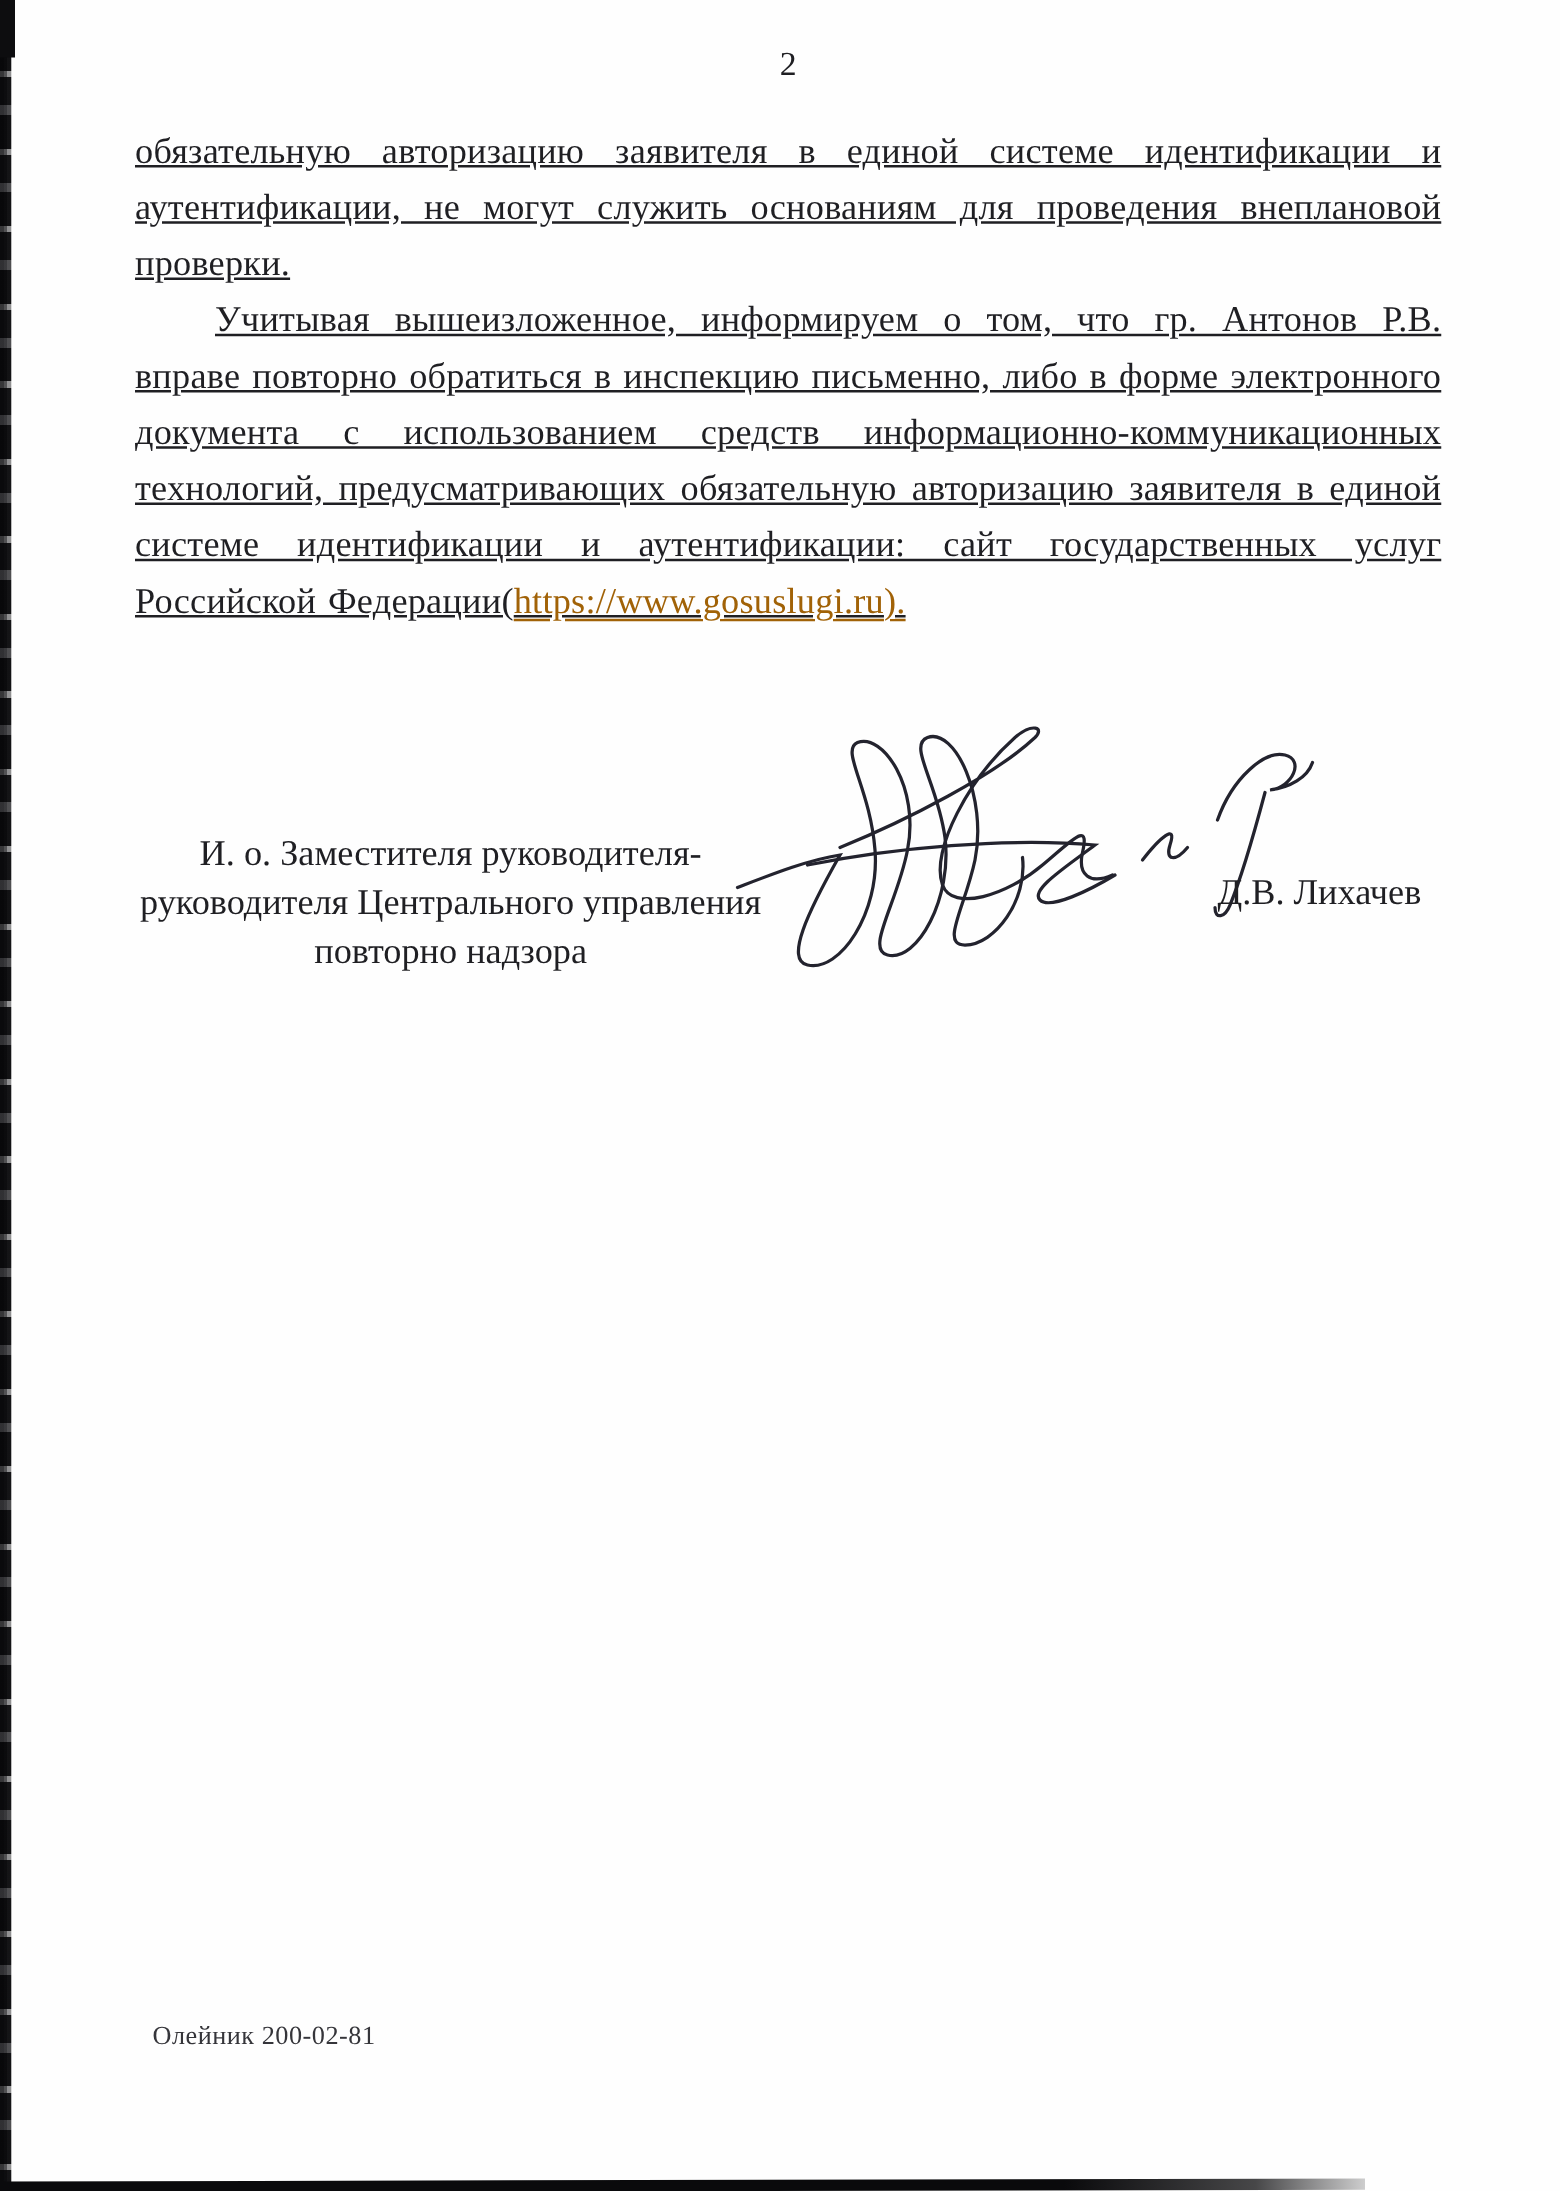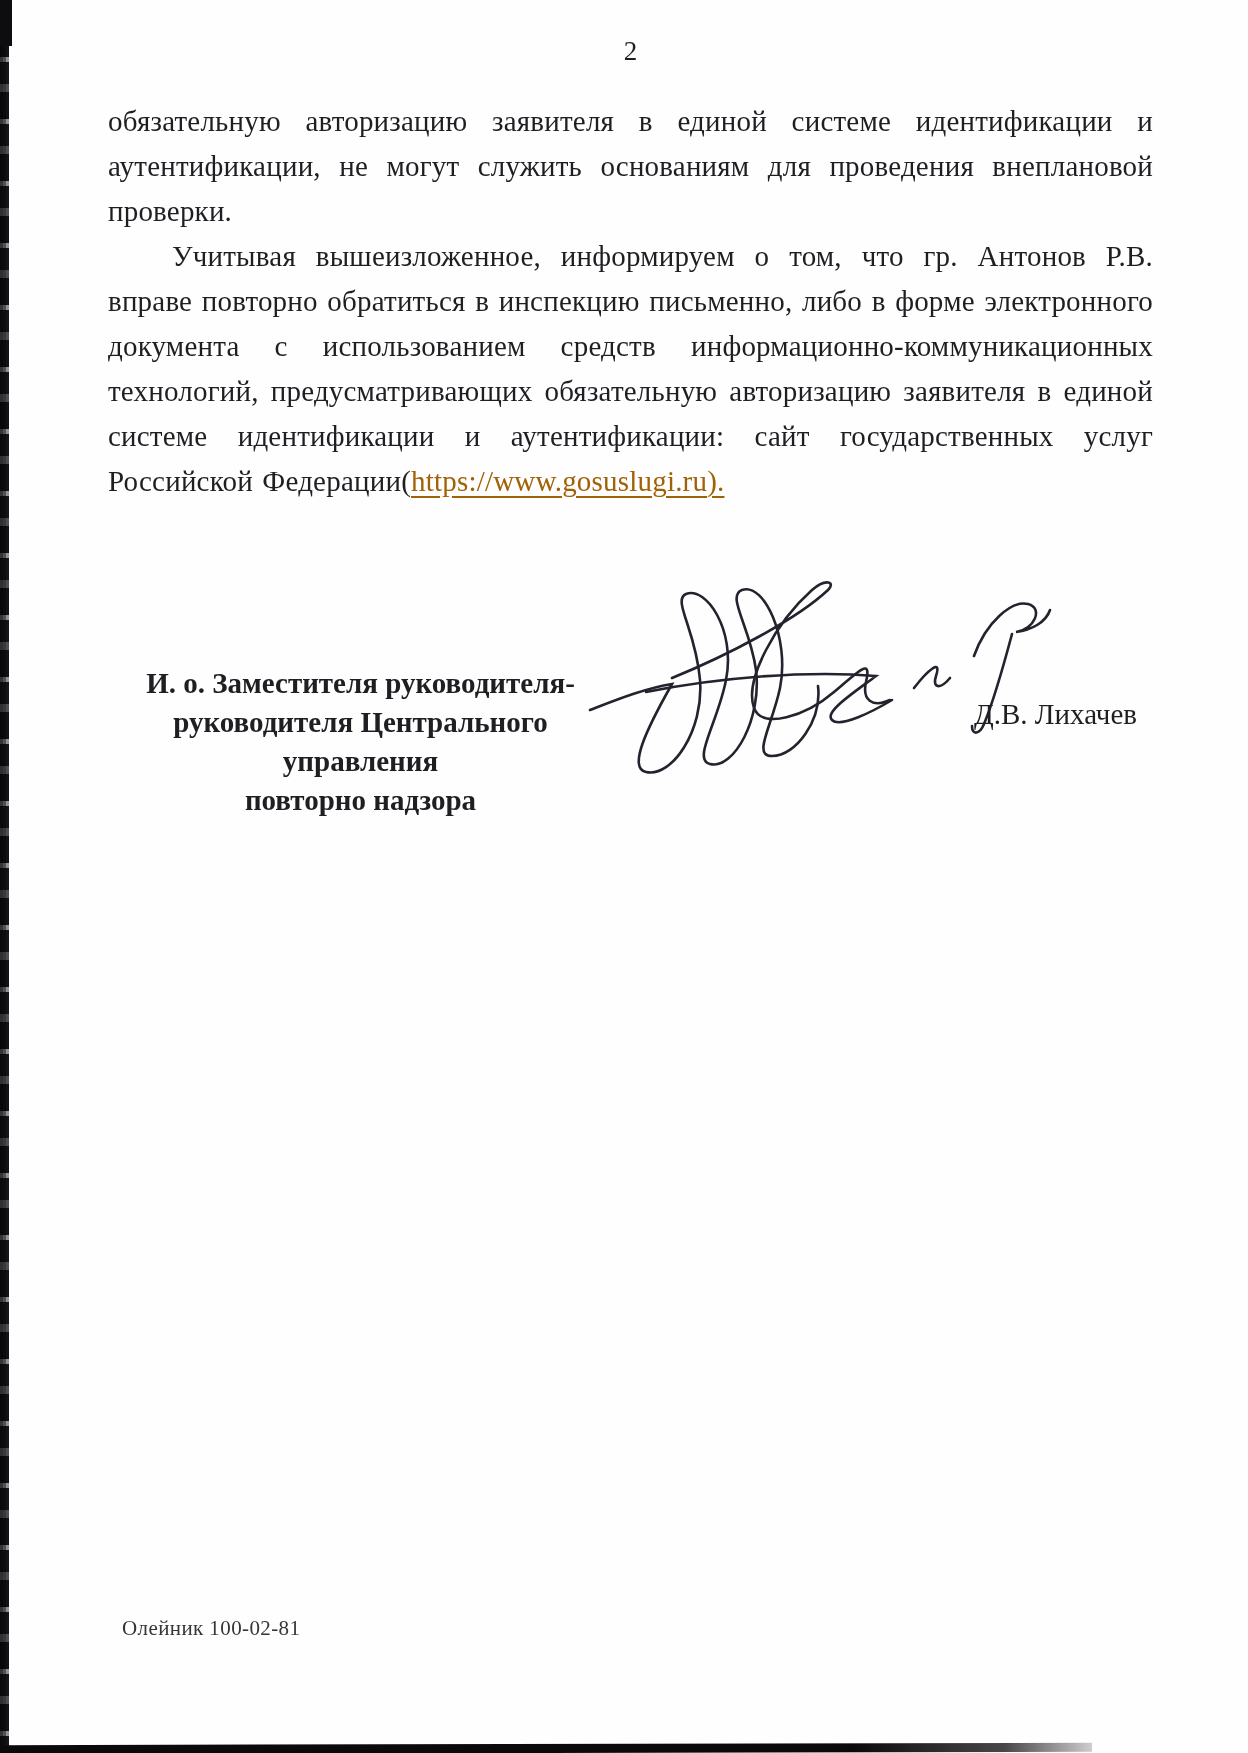--- a/index.html
+++ b/index.html
@@ -42,40 +42,40 @@
     margin-bottom:32px;
   }
   .para{
     margin:0;
     font-size:29px;
     line-height:45px;
     text-align:justify;
     text-align-last:left;
     letter-spacing:.2px;
     word-spacing:2px;
+    text-decoration:underline;
   }
   .para.indent{ text-indent:64px; }
   .doc-link, .doc-link-tail{
     color:#a16207;
     text-decoration:underline;
     text-underline-offset:5px;
     cursor:pointer;
   }
   
   .signature-block{
     position:relative;
     margin-top:108px;
     height:230px;
   }
   .sig-title{
     position:absolute;left:0;top:52px;width:505px;
     text-align:center;
     font-size:29px;
     line-height:39px;
-    font-weight:bold;
   }
   .sig-name{
     position:absolute;right:16px;top:86px;
     font-size:29px;
   }
   .signature-svg{
     position:absolute;left:468px;top:-52px;
     width:480px;height:240px;
   }
   .signature-svg path{
@@ -117,15 +117,15 @@
         <path d="M 70 132 C 140 118, 230 110, 300 116 C 276 134, 248 152, 256 160 C 264 168, 296 152, 316 140"></path>
         <path d="M 338 128 C 352 110, 366 98, 360 116 C 356 128, 364 130, 374 118"></path>
         <path d="M 398 96 C 410 62, 436 40, 452 44 C 468 48, 458 70, 440 72 C 456 70, 470 62, 474 50 M 436 74 C 428 104, 418 140, 408 164 C 404 174, 396 176, 396 166"></path>
       </svg>
 
       <div class="sig-name">Д.В. Лихачев</div>
     </div>
 
   </div>
 
-  <div class="footer-ref">Олейник 100-02-81</div>
+  <div class="footer-ref">Олейник 200-02-81</div>
 
 </div>
 
 </body></html>

